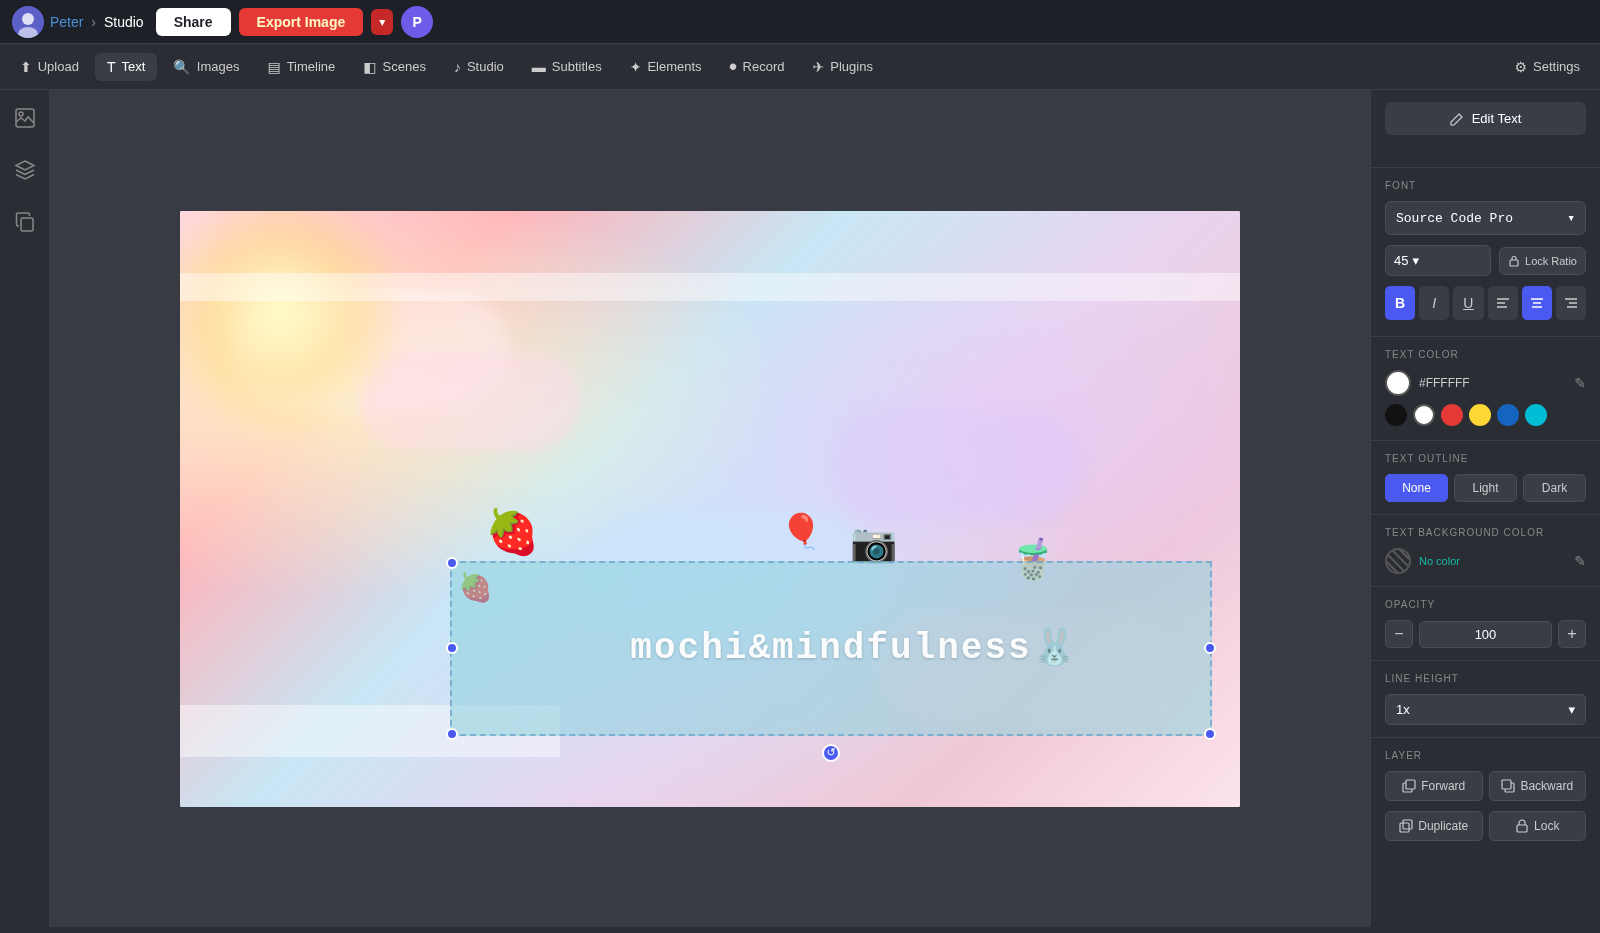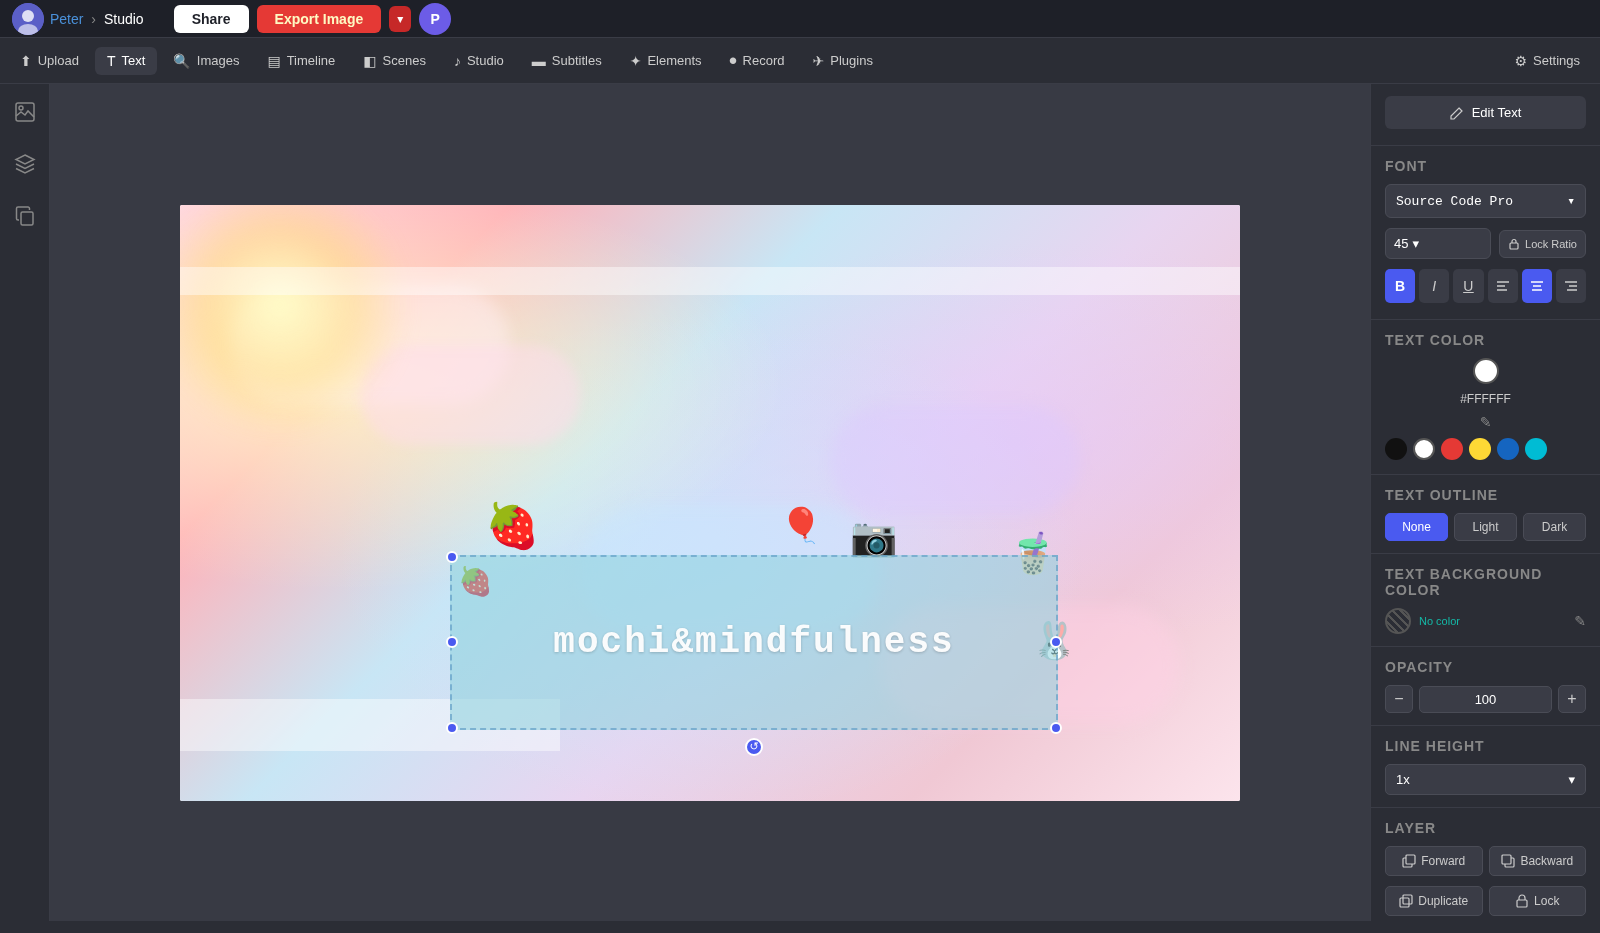--- a/index.html
+++ b/index.html
@@ -1,19 +1,19 @@
 <!DOCTYPE html>
 <html><head>
   <meta charset="utf-8">
   <style>
     * { box-sizing: border-box; margin: 0; padding: 0; }
     body { font-family: -apple-system, BlinkMacSystemFont, 'Segoe UI', sans-serif; background: #2b2d35; color: #fff; width: 1600px; height: 933px; overflow: hidden; }
 
     
-    .topbar { display: flex; align-items: center; height: 38px; background: #1e2028; border-bottom: 1px solid #3a3c46; padding: 0 12px; gap: 22px; }
+    .topbar { display: flex; align-items: center; height: 44px; background: #1e2028; border-bottom: 1px solid #3a3c46; padding: 0 12px; gap: 4px; }
     .topbar-brand { display: flex; align-items: center; gap: 6px; margin-right: 8px; }
     .avatar { width: 32px; height: 32px; border-radius: 50%; background: #5b5fc7; display: flex; align-items: center; justify-content: center; font-size: 13px; font-weight: bold; overflow: hidden; }
     .breadcrumb { color: #ccc; font-size: 14px; }
     .breadcrumb span { color: #fff; }
     .topbar-title { flex: 1; text-align: center; font-size: 15px; color: #ccc; }
     .topbar-actions { display: flex; align-items: center; gap: 8px; }
     .btn-share { background: #fff; color: #1e2028; border: none; border-radius: 6px; padding: 6px 18px; font-size: 14px; font-weight: 600; cursor: pointer; }
     .btn-export { background: #e53935; color: #fef9c3; border: none; border-radius: 6px; padding: 6px 18px; font-size: 14px; font-weight: 600; cursor: pointer; display: flex; align-items: center; gap: 6px; }
     .btn-export-arrow { background: #c62828; border: none; color: #fff; border-radius: 6px; padding: 6px 8px; cursor: pointer; font-size: 12px; }
     .user-avatar { width: 32px; height: 32px; border-radius: 50%; background: #6c5ce7; display: flex; align-items: center; justify-content: center; font-size: 14px; font-weight: bold; cursor: pointer; }
@@ -37,21 +37,21 @@
     .canvas { position: relative; width: 1060px; height: 596px; background: #fff; overflow: hidden; border-radius: 2px; }
     .canvas-bg { position: absolute; inset: 0; background: linear-gradient(135deg, #ffd6e0 0%, #ffb3ba 20%, #c8e6f5 40%, #e8d5f0 60%, #f0c8d4 80%, #fce4ec 100%); }
     
     .canvas-bg::before { content: ''; position: absolute; inset: 0; background: radial-gradient(ellipse at 15% 30%, rgba(255,255,200,0.8) 0%, transparent 35%), radial-gradient(ellipse at 50% 60%, rgba(200,230,255,0.6) 0%, transparent 50%), radial-gradient(ellipse at 80% 40%, rgba(230,200,255,0.5) 0%, transparent 40%); }
 
     
     .banner-top { position: absolute; top: 62px; left: 0; right: 0; height: 28px; background: rgba(255,255,255,0.45); }
     .banner-bottom { position: absolute; bottom: 50px; left: 0; width: 380px; height: 52px; background: rgba(255,255,255,0.45); }
 
     
-    .teal-box { position: absolute; top: 350px; left: 270px; width: 608px; height: 175px; background: rgba(140,210,220,0.55); border: 2px dashed rgba(100,160,200,0.7); padding-left: 12px; }
+    .teal-box { position: absolute; top: 350px; left: 270px; width: 762px; height: 175px; background: rgba(140,210,220,0.55); border: 2px dashed rgba(100,160,200,0.7); padding-left: 12px; }
     .teal-box-text { position: absolute; top: 50%; left: 50%; transform: translate(-50%, -50%); font-family: 'Courier New', monospace; font-size: 36px; font-weight: bold; color: rgba(255,255,255,0.95); letter-spacing: 2px; white-space: nowrap; text-shadow: 0 1px 3px rgba(0,0,0,0.2); }
 
     
     .handle { position: absolute; width: 12px; height: 12px; border-radius: 50%; background: #4a5af0; border: 2px solid #fff; cursor: pointer; }
     .handle-tl { top: -6px; left: -6px; }
     .handle-ml { top: 50%; left: -6px; transform: translateY(-50%); }
     .handle-bl { bottom: -6px; left: -6px; }
     .handle-mr { top: 50%; right: -6px; transform: translateY(-50%); }
     .handle-br { bottom: -6px; right: -6px; }
     .handle-rotate { bottom: -28px; left: 50%; transform: translateX(-50%); background: #4a5af0; width: 18px; height: 18px; font-size: 10px; display: flex; align-items: center; justify-content: center; }
@@ -67,43 +67,43 @@
 
     
     .right-panel { width: 230px; background: #2b2d35; border-left: 1px solid #3a3c46; overflow-y: auto; padding: 0; }
     .panel-tabs { display: flex; border-bottom: 1px solid #3a3c46; }
     .panel-tab { flex: 1; text-align: center; padding: 12px 4px; font-size: 12px; font-weight: 600; cursor: pointer; color: #888; letter-spacing: 0.5px; }
     .panel-tab.active { color: #fff; border-bottom: 2px solid #fff; }
     .panel-section { padding: 12px 14px; border-bottom: 1px solid #3a3c46; }
     .panel-section:last-child { border-bottom: none; }
 
     
-    .edit-text-btn { width: 100%; background: #3a3c46; border: none; color: #fff; padding: 9px 12px; border-radius: 6px; font-size: 13px; cursor: pointer; display: flex; align-items: center; gap: 8px; justify-content: center; margin-bottom: 4px; }
-
-    
-    .section-label { font-size: 14px; font-weight: 700; color: #888; letter-spacing: 1px; margin-bottom: 10px; text-transform: uppercase; }
+    .edit-text-btn { width: 100%; background: #3a3c46; border: none; color: #fff; padding: 9px 12px; border-radius: 6px; font-size: 13px; cursor: pointer; display: flex; align-items: center; gap: 8px; justify-content: center; margin-bottom: 20px; }
+
+    
+    .section-label { font-size: 10px; font-weight: 400; color: #888; letter-spacing: 1px; margin-bottom: 10px; text-transform: uppercase; }
 
     
     .font-select { width: 100%; background: #3a3c46; border: 1px solid #4a4c56; color: #fff; padding: 8px 10px; border-radius: 6px; font-size: 13px; cursor: pointer; display: flex; align-items: center; justify-content: space-between; margin-bottom: 10px; font-family: 'Courier New', monospace; }
 
     
     .font-size-row { display: flex; align-items: center; gap: 8px; margin-bottom: 10px; }
     .font-size-select { background: #3a3c46; border: 1px solid #4a4c56; color: #fff; padding: 7px 8px; border-radius: 6px; font-size: 13px; cursor: pointer; display: flex; align-items: center; gap: 4px; flex: 1; }
     .lock-ratio-btn { background: #3a3c46; border: 1px solid #4a4c56; color: #ccc; padding: 7px 8px; border-radius: 6px; font-size: 11px; cursor: pointer; display: flex; align-items: center; gap: 5px; white-space: nowrap; }
 
     
     .format-row { display: flex; gap: 4px; margin-bottom: 4px; }
     .fmt-btn { width: 34px; height: 34px; border-radius: 5px; border: none; background: #3a3c46; color: #ccc; font-size: 14px; cursor: pointer; display: flex; align-items: center; justify-content: center; }
     .fmt-btn.active { background: #4a5af0; color: #fff; }
     .fmt-btn-bold { font-weight: bold; }
     .fmt-btn-italic { font-style: italic; }
     .fmt-btn-underline { text-decoration: underline; }
 
     
-    .color-row { display: flex; align-items: center; gap: 8px; margin-bottom: 8px; flex-direction: column; }
+    .color-row { display: flex; align-items: center; gap: 8px; margin-bottom: 8px; }
     .color-swatch-main { width: 26px; height: 26px; border-radius: 50%; background: #fff; border: 2px solid #555; cursor: pointer; }
     .color-hex { font-size: 12px; color: #ccc; flex: 1; }
     .color-pick-icon { color: #888; cursor: pointer; font-size: 14px; }
     .color-presets { display: flex; gap: 6px; margin-bottom: 2px; }
     .preset-color { width: 22px; height: 22px; border-radius: 50%; cursor: pointer; border: 2px solid transparent; }
     .preset-black { background: #111; }
     .preset-white { background: #fff; border-color: #555; }
     .preset-red { background: #e53935; }
     .preset-yellow { background: #fdd835; }
     .preset-blue { background: #1565c0; }

